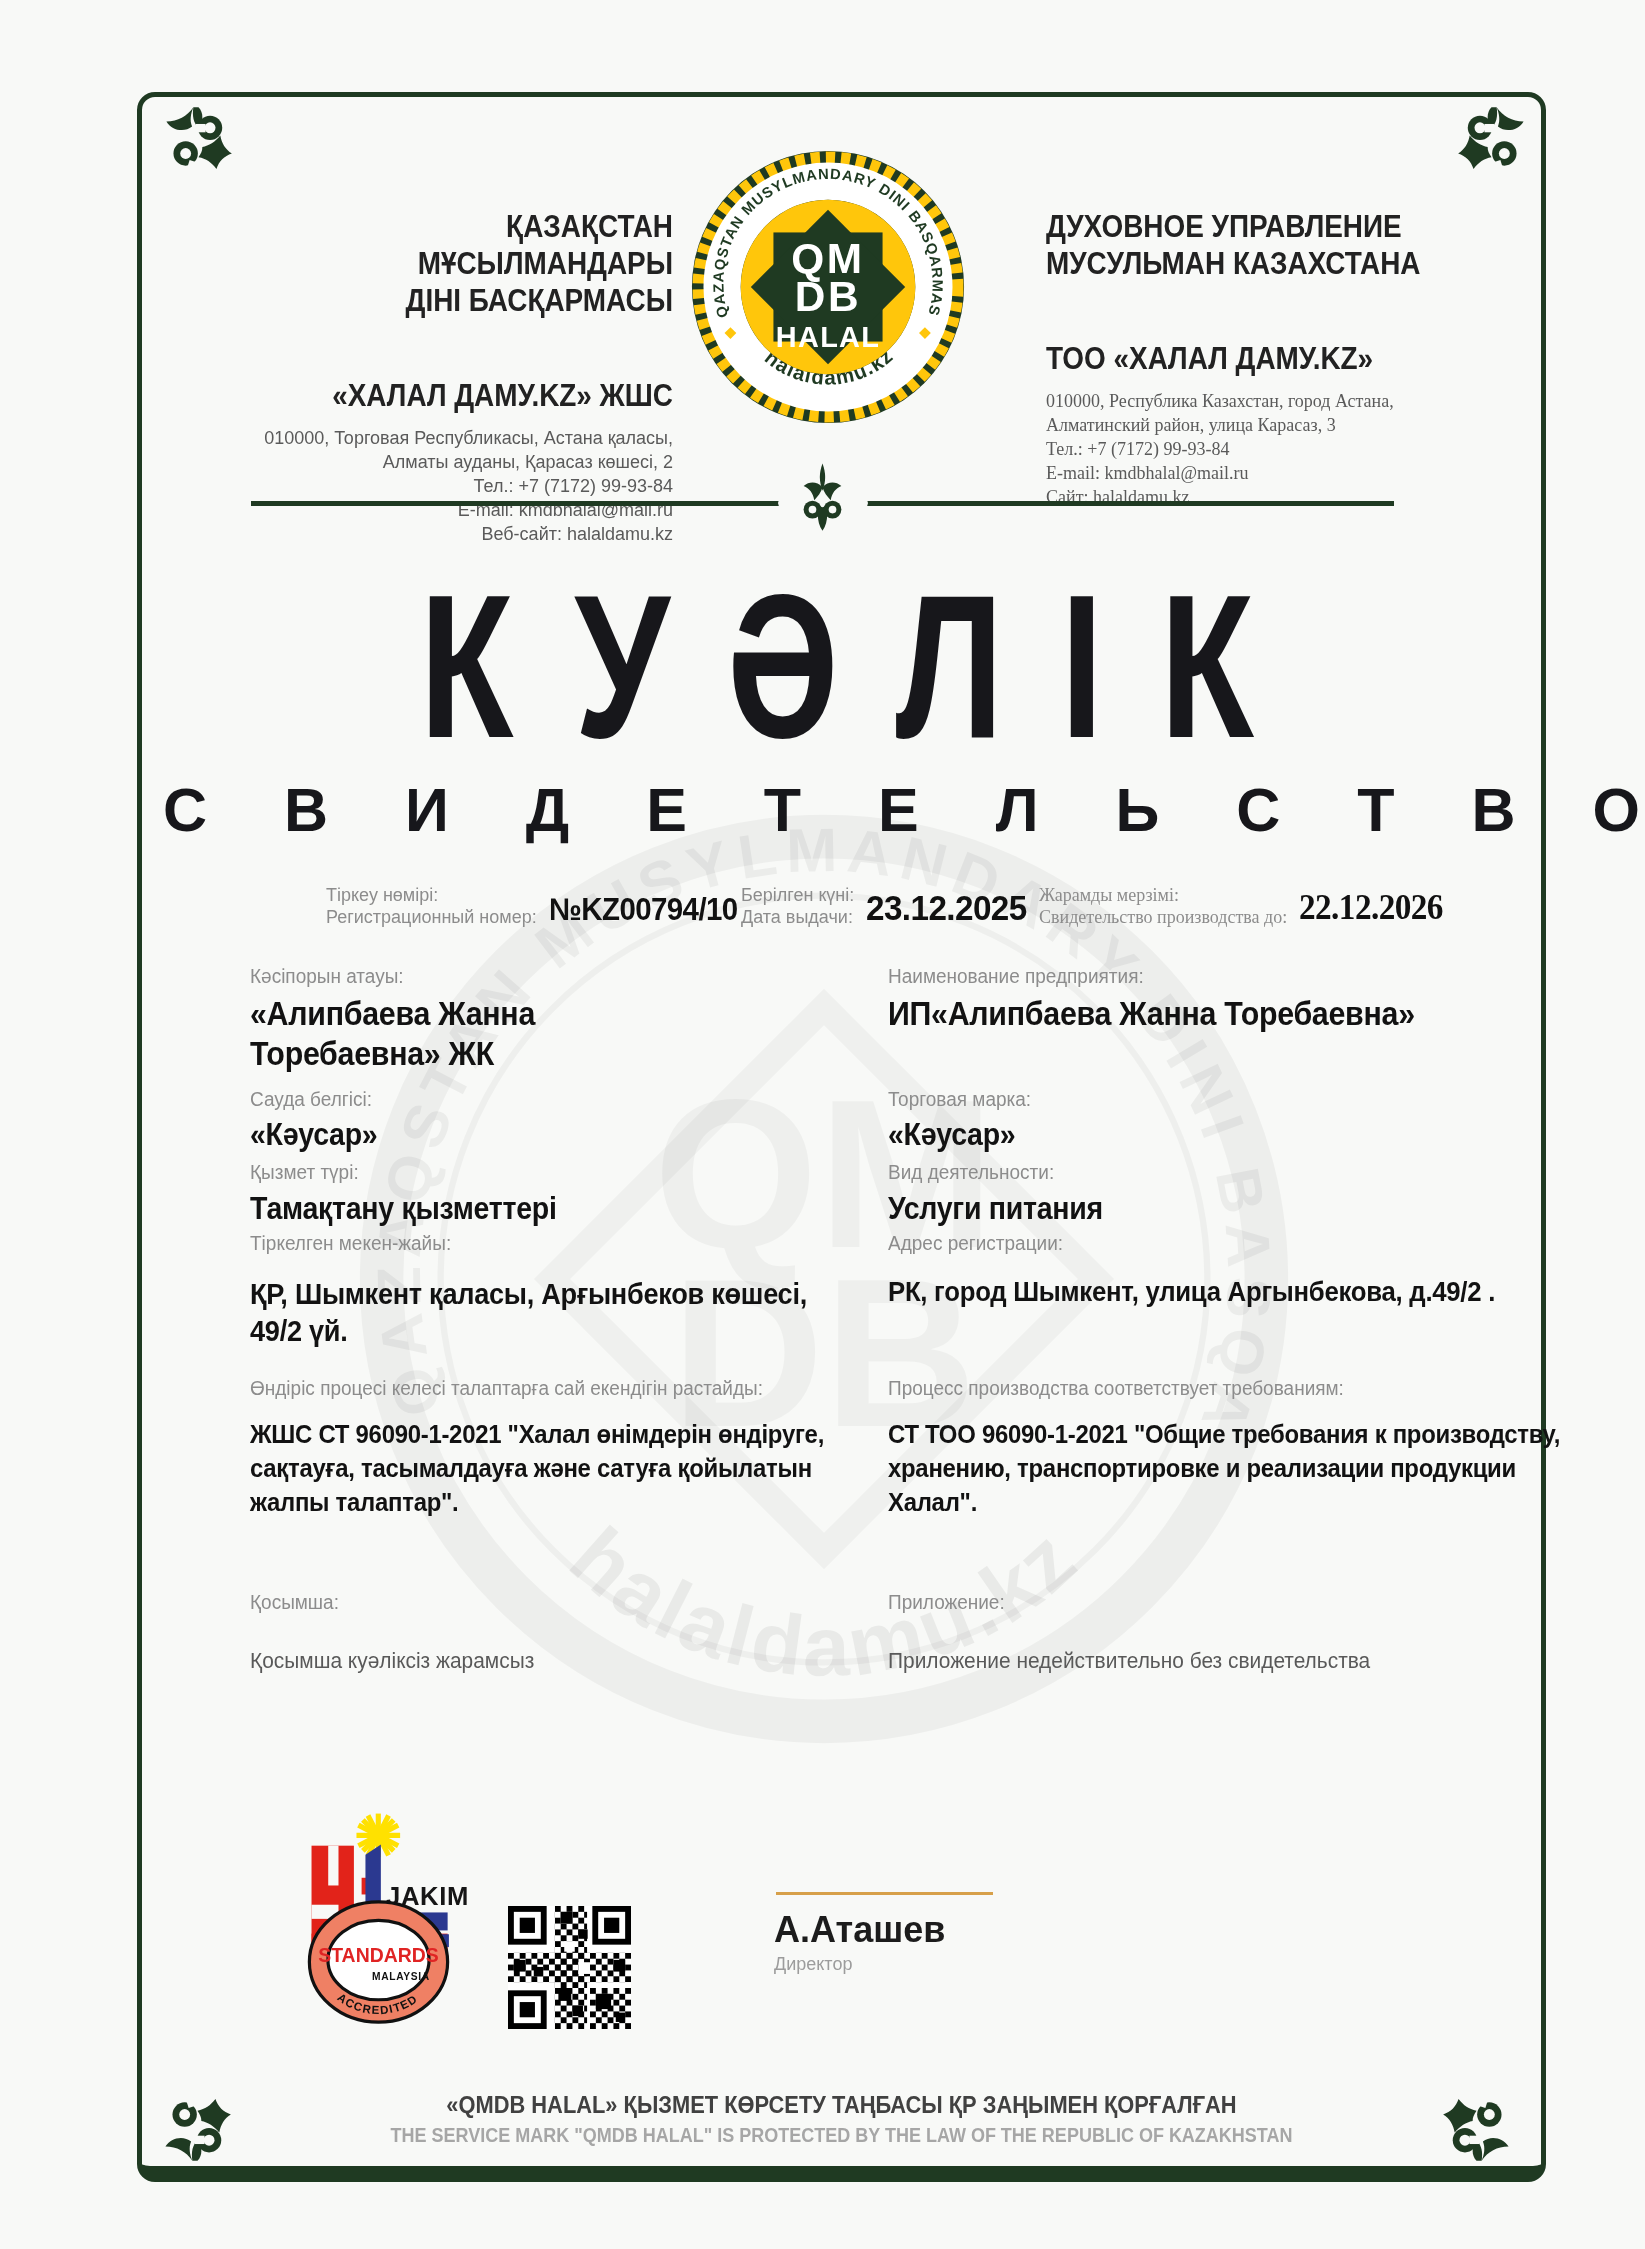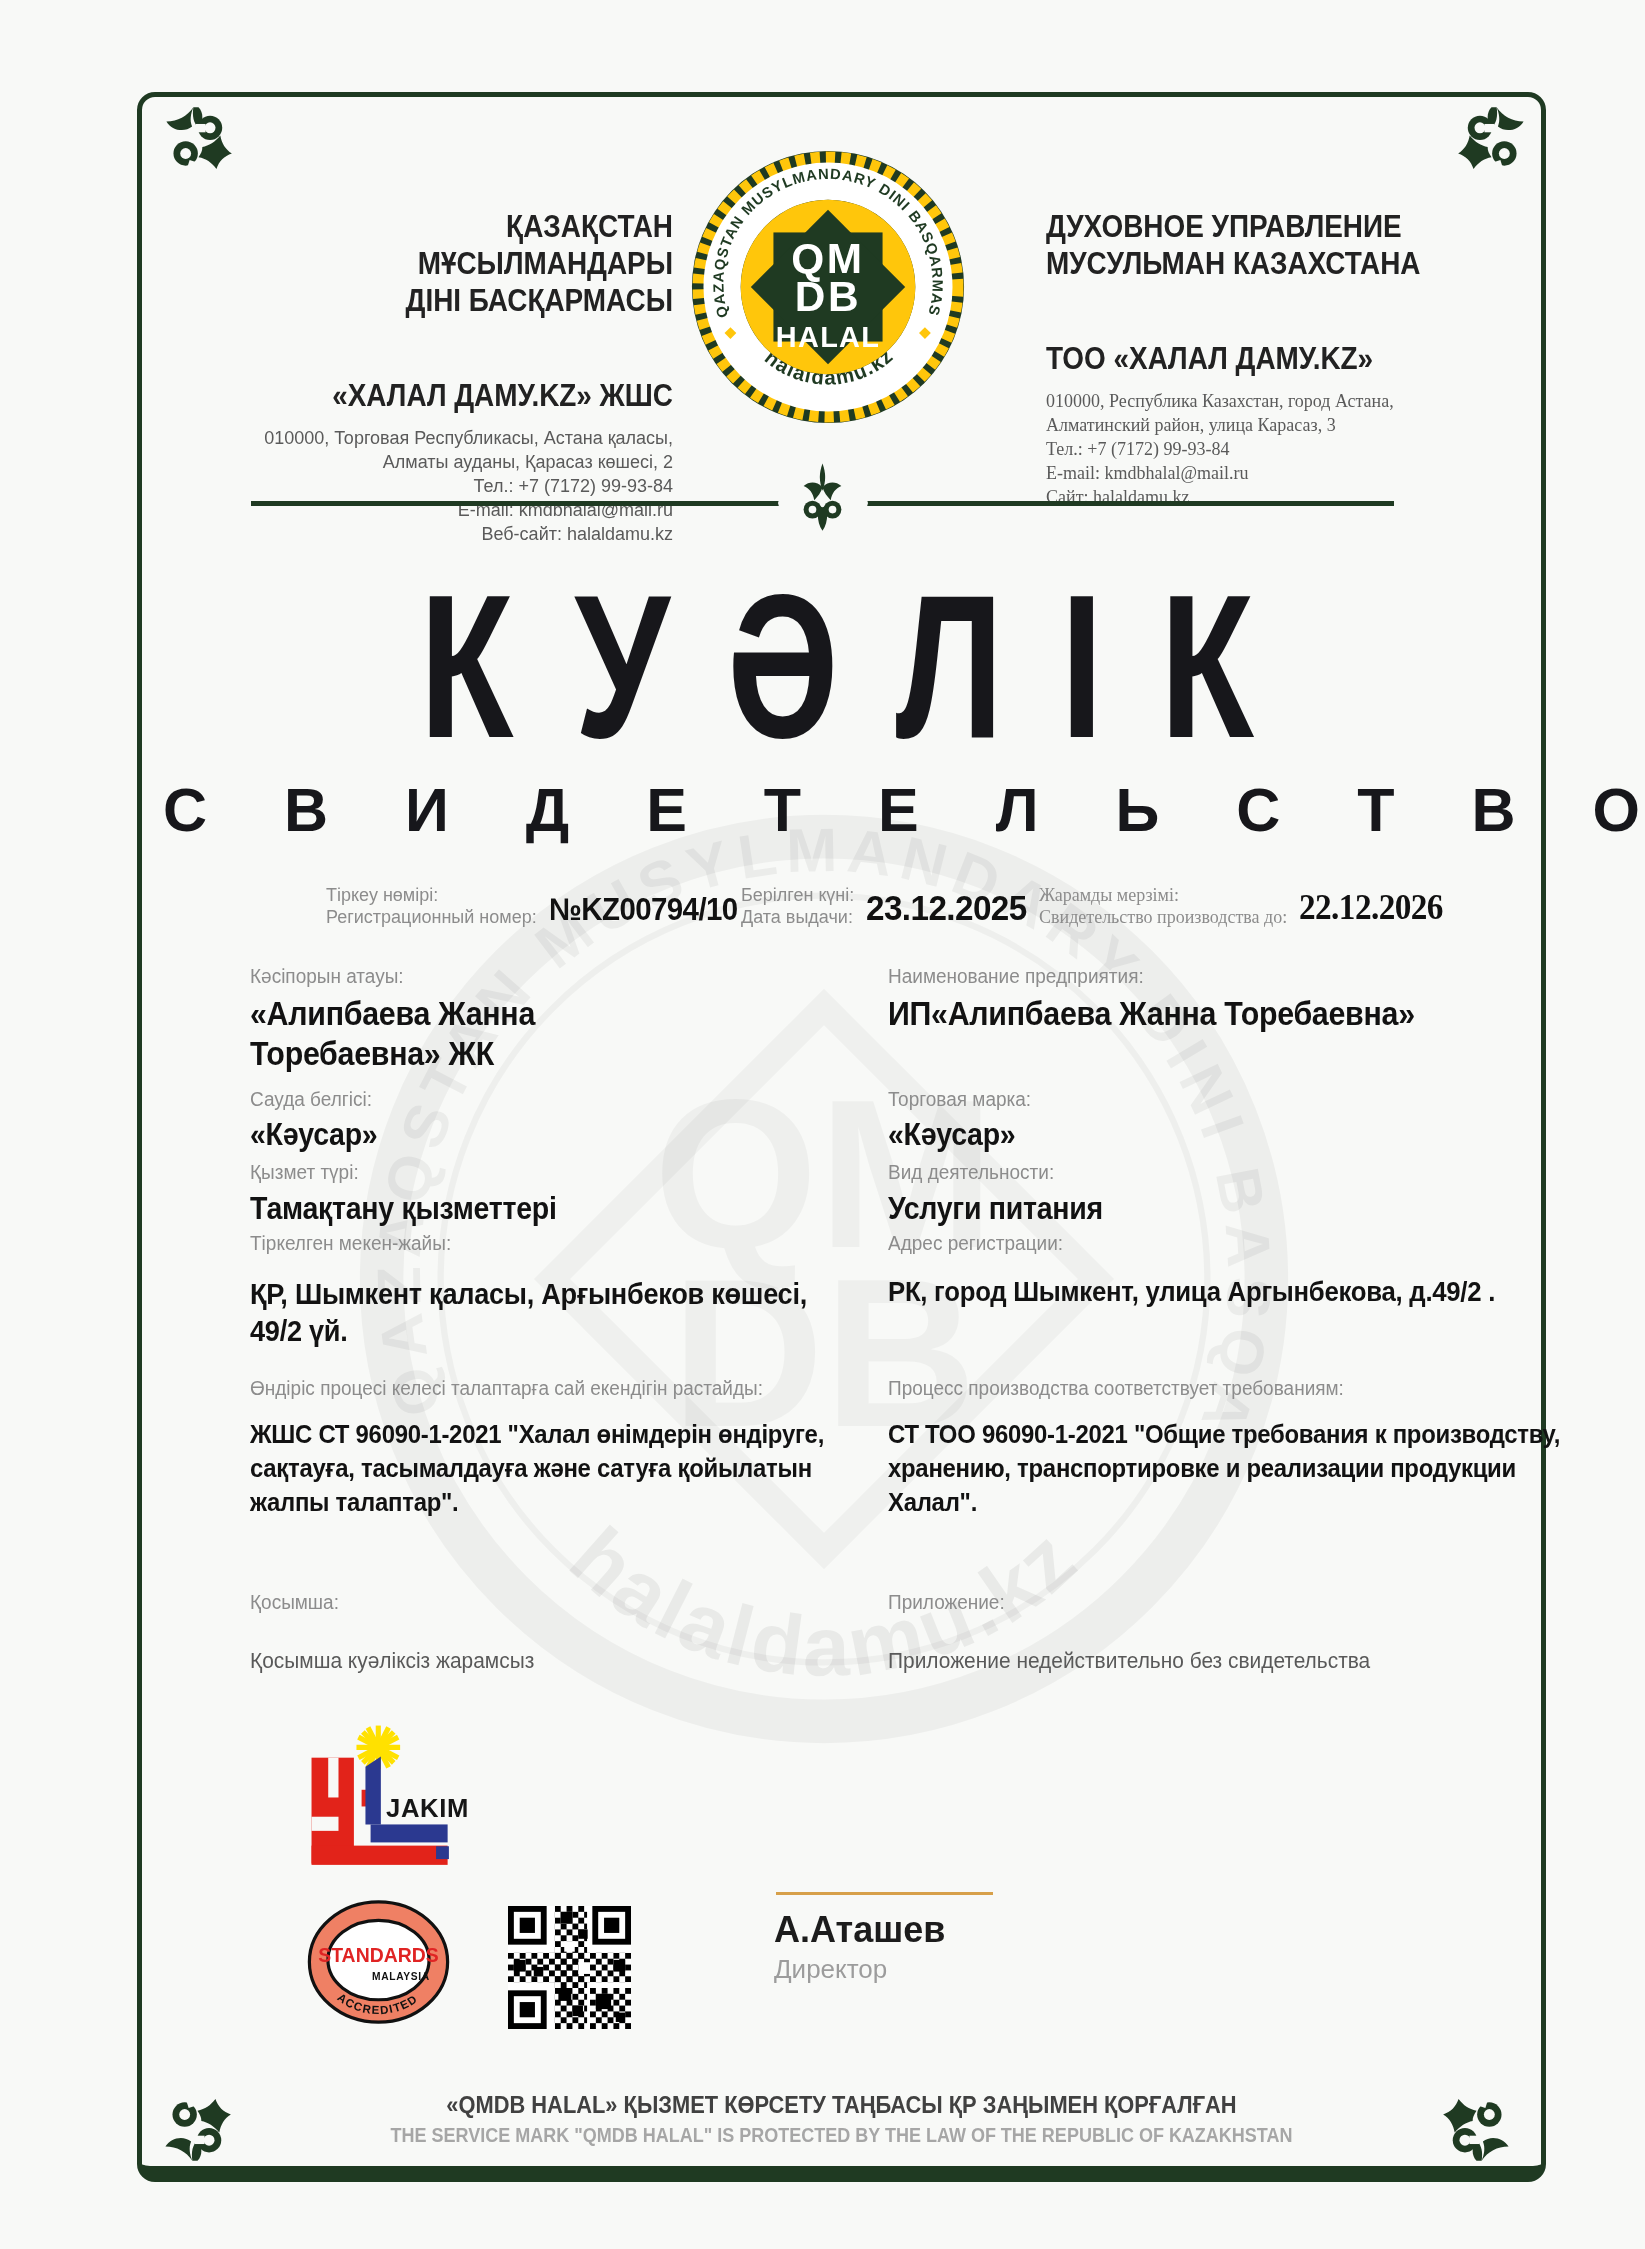--- a/index.html
+++ b/index.html
@@ -25,21 +25,21 @@
   
   .flabel { font-size:20px; color:#8c8c8c; white-space:nowrap; transform:scaleX(.95); transform-origin:0 0; }
   .fval { font-weight:bold; color:#121212; white-space:pre-line; transform:scaleX(.92); transform-origin:0 0; letter-spacing:-0.3px; }
   .fval-sm { font-size:22px; font-weight:normal; color:#595959; white-space:nowrap; transform:scaleX(.95); transform-origin:0 0; }
   
   .foot { left:137px; width:1409px; text-align:center; font-weight:bold; }
   .foot1 { font-size:23px; color:#414141; transform:scaleX(.95); }
   .foot2 { font-size:20px; color:#a6a6a6; transform:scaleX(.9); }
   .sig-line { width:217px; height:2.6px; background:#d7a04a; }
   .sig-name { font-size:36px; font-weight:bold; color:#1c1c1c; }
-  .sig-title { font-size:26px; color:#9c9c9c; }
+  .sig-title { font-size:18px; color:#9c9c9c; }
   svg text { font-family:"Liberation Sans",sans-serif; }
   .mono { font-family:"DejaVu Sans Mono",monospace; }
 </style>
 </head>
 <body>
 
 <svg width="0" height="0" style="position:absolute">
   <defs>
     <symbol id="orn-corner" viewBox="0 0 120 120">
       <g fill="currentColor">
@@ -223,21 +223,21 @@
 <div class="abs flabel" style="left:888px; top:1161px;">Вид деятельности:</div>
 <div class="abs fval" style="left:888px; top:1191px; font-size:31px;">Услуги питания</div>
 <div class="abs flabel" style="left:888px; top:1232px;">Адрес регистрации:</div>
 <div class="abs fval" style="left:888px; top:1276px; font-size:28px; white-space:nowrap;">РК, город Шымкент, улица Аргынбекова, д.49/2 .</div>
 <div class="abs flabel" style="left:888px; top:1377px;">Процесс производства соответствует требованиям:</div>
 <div class="abs fval" style="left:888px; top:1417px; font-size:26px; line-height:34px; width:757px;">СТ ТОО 96090-1-2021 "Общие требования к производству,
 хранению, транспортировке и реализации продукции Халал".</div>
 <div class="abs flabel" style="left:888px; top:1591px;">Приложение:</div>
 <div class="abs fval-sm" style="left:888px; top:1648px;">Приложение недействительно без свидетельства</div>
 
-<div class="abs" style="left:282px; top:1706px; width:199px; height:170px; z-index:1;">
+<div class="abs" style="left:282px; top:1794px; width:199px; height:170px; z-index:1;">
   <svg viewBox="0 0 310 265" width="199" height="199">
     <g>
       <g stroke="#ffe100" stroke-width="8">
         <line x1="150" y1="8" x2="150" y2="76"></line>
           <line x1="116" y1="42" x2="184" y2="42"></line>
         <line x1="126" y1="18" x2="174" y2="66"></line>
           <line x1="174" y1="18" x2="126" y2="66"></line>
         <line x1="134" y1="11" x2="166" y2="73"></line>
           <line x1="166" y1="11" x2="134" y2="73"></line>
         <line x1="119" y1="26" x2="181" y2="58"></line>

